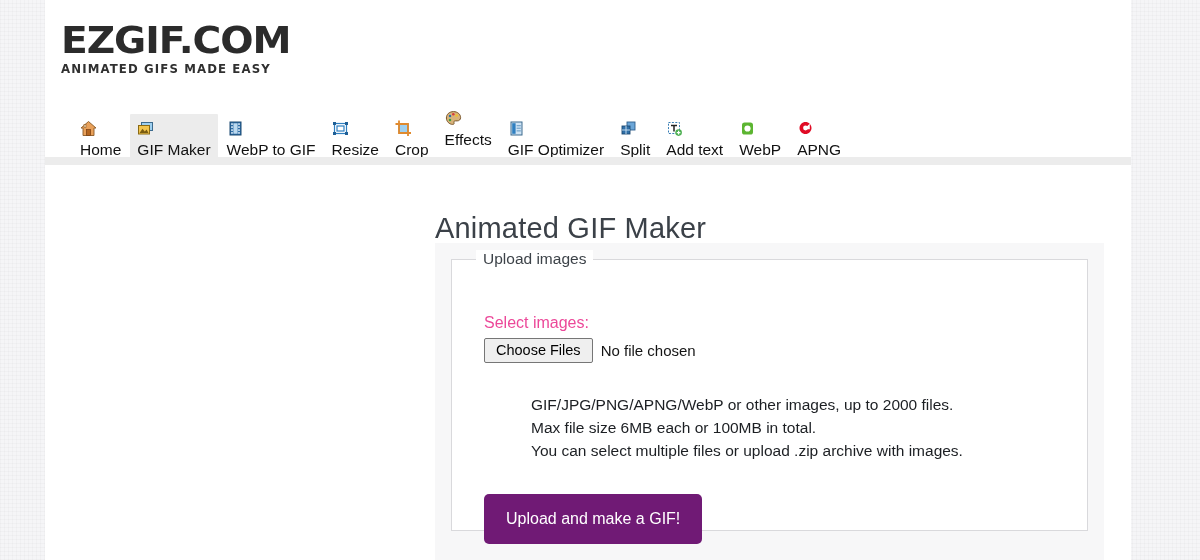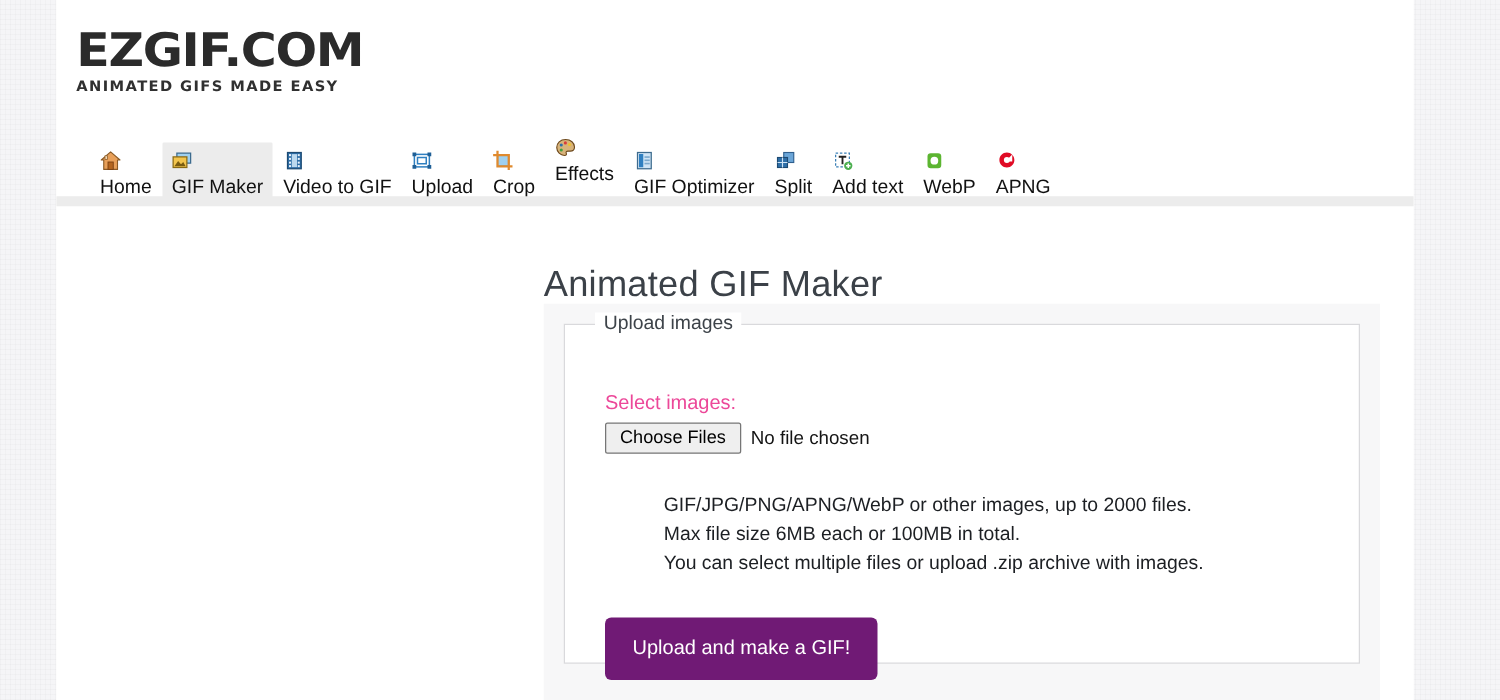--- a/index.html
+++ b/index.html
@@ -252,35 +252,35 @@
           <rect x="4.2" y="6.3" width="1.6" height="1.6" fill="#eaf3fb"></rect>
           <rect x="4.2" y="9.3" width="1.6" height="1.6" fill="#eaf3fb"></rect>
           <rect x="4.2" y="12.1" width="1.6" height="1.6" fill="#eaf3fb"></rect>
           <rect x="11.2" y="3.3" width="1.6" height="1.6" fill="#eaf3fb"></rect>
           <rect x="11.2" y="6.3" width="1.6" height="1.6" fill="#eaf3fb"></rect>
           <rect x="11.2" y="9.3" width="1.6" height="1.6" fill="#eaf3fb"></rect>
           <rect x="11.2" y="12.1" width="1.6" height="1.6" fill="#eaf3fb"></rect>
           <rect x="6.4" y="3.3" width="4.2" height="10.4" fill="#bcd9ef"></rect>
         </svg>
       </span>
-      <span class="nav-label">Video to GIF</span>
+      <span class="nav-label">WebP to GIF</span>
     </div>
 
     <div class="nav-item">
       <span class="ico">
         <svg width="17" height="17" viewBox="0 0 17 17">
           <rect x="2.5" y="3.5" width="12" height="10" fill="none" stroke="#2f7fc0" stroke-width="1.2"></rect>
           <rect x="5" y="6" width="7" height="5" fill="none" stroke="#2f7fc0" stroke-width="1.2"></rect>
           <rect x="1" y="2" width="3" height="3" fill="#1f5f96"></rect>
           <rect x="13" y="2" width="3" height="3" fill="#1f5f96"></rect>
           <rect x="1" y="12" width="3" height="3" fill="#1f5f96"></rect>
           <rect x="13" y="12" width="3" height="3" fill="#1f5f96"></rect>
         </svg>
       </span>
-      <span class="nav-label">Upload</span>
+      <span class="nav-label">Resize</span>
     </div>
 
     <div class="nav-item">
       <span class="ico">
         <svg width="17" height="17" viewBox="0 0 17 17">
           <rect x="4" y="4" width="9" height="9" fill="#9fd0f0" stroke="#3d6b8e" stroke-width="0.9"></rect>
           <path d="M4 0.5 L4 13 L16 13" fill="none" stroke="#e08a2e" stroke-width="1.8"></path>
           <path d="M0.5 4 L13 4 L13 16" fill="none" stroke="#e08a2e" stroke-width="1.8"></path>
         </svg>
       </span>

